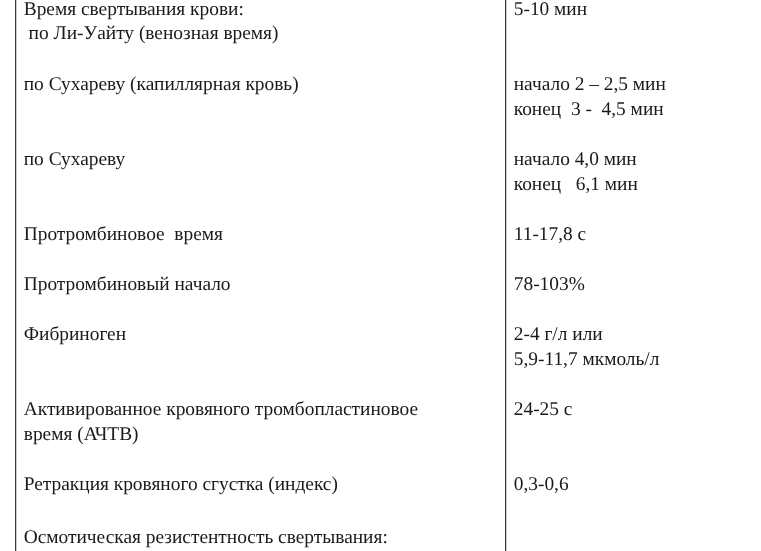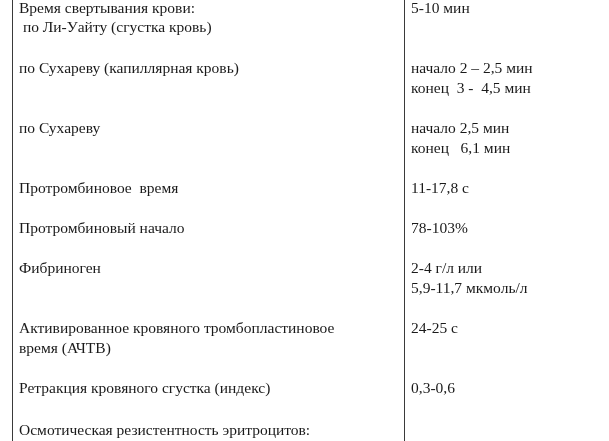--- a/index.html
+++ b/index.html
@@ -42,33 +42,33 @@
   </style>
 </head>
 <body>
 
 <div>
   <div class="border-left"></div>
   <div class="divider"></div>
 
   <div>
     <div class="line lcol" style="top:-2px">Время свертывания крови:</div>
-    <div class="line lcol" style="top:17px"> по Ли-Уайту (сгустка кровь)</div>
+    <div class="line lcol" style="top:17px"> по Ли-Уайту (венозная время)</div>
     <div class="line rcol" style="top:-2px">5-10 мин</div>
   </div>
 
   <div>
     <div class="line lcol" style="top:58px">по Сухареву (капиллярная кровь)</div>
     <div class="line rcol" style="top:58px">начало 2 – 2,5 мин</div>
     <div class="line rcol" style="top:78px">конец  3 -  4,5 мин</div>
   </div>
 
   <div>
     <div class="line lcol" style="top:118px">по Сухареву</div>
-    <div class="line rcol" style="top:118px">начало 2,5 мин</div>
+    <div class="line rcol" style="top:118px">начало 4,0 мин</div>
     <div class="line rcol" style="top:138px">конец   6,1 мин</div>
   </div>
 
   <div>
     <div class="line lcol" style="top:178px">Протромбиновое  время</div>
     <div class="line rcol" style="top:178px">11-17,8 с</div>
   </div>
 
   <div>
     <div class="line lcol" style="top:218px">Протромбиновый начало</div>
@@ -86,15 +86,15 @@
     <div class="line lcol" style="top:338px">время (АЧТВ)</div>
     <div class="line rcol" style="top:318px">24-25 с</div>
   </div>
 
   <div>
     <div class="line lcol" style="top:378px">Ретракция кровяного сгустка (индекс)</div>
     <div class="line rcol" style="top:378px">0,3-0,6</div>
   </div>
 
   <div>
-    <div class="line lcol" style="top:420px">Осмотическая резистентность эритроцитов:</div>
+    <div class="line lcol" style="top:420px">Осмотическая резистентность свертывания:</div>
   </div>
 </div>
 
 </body></html>

